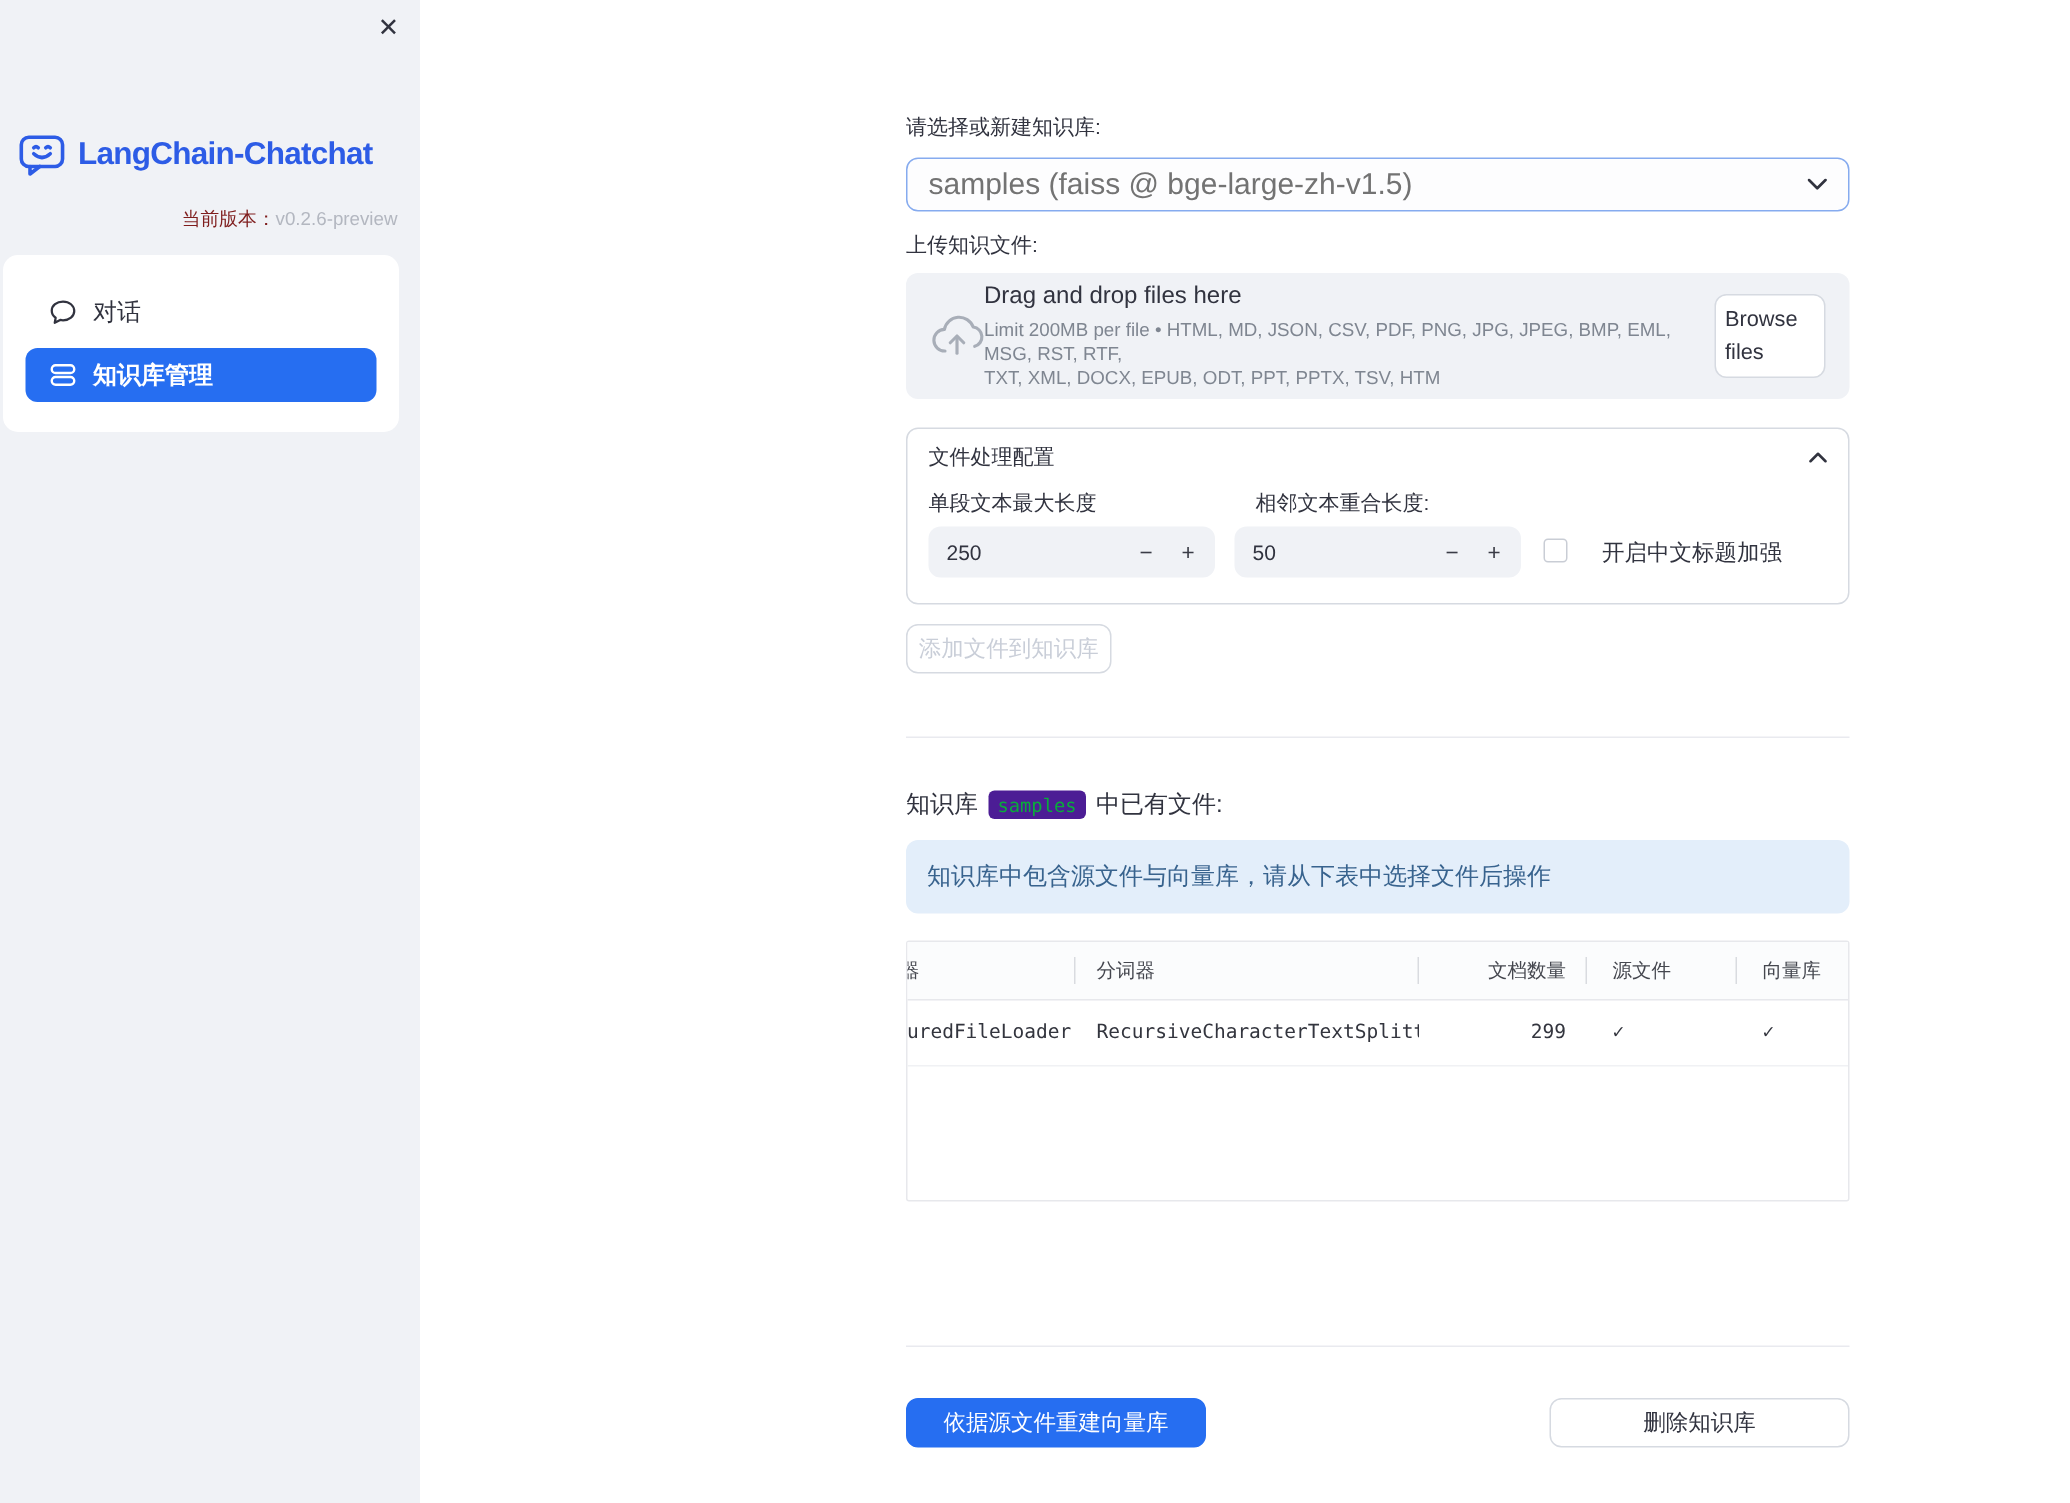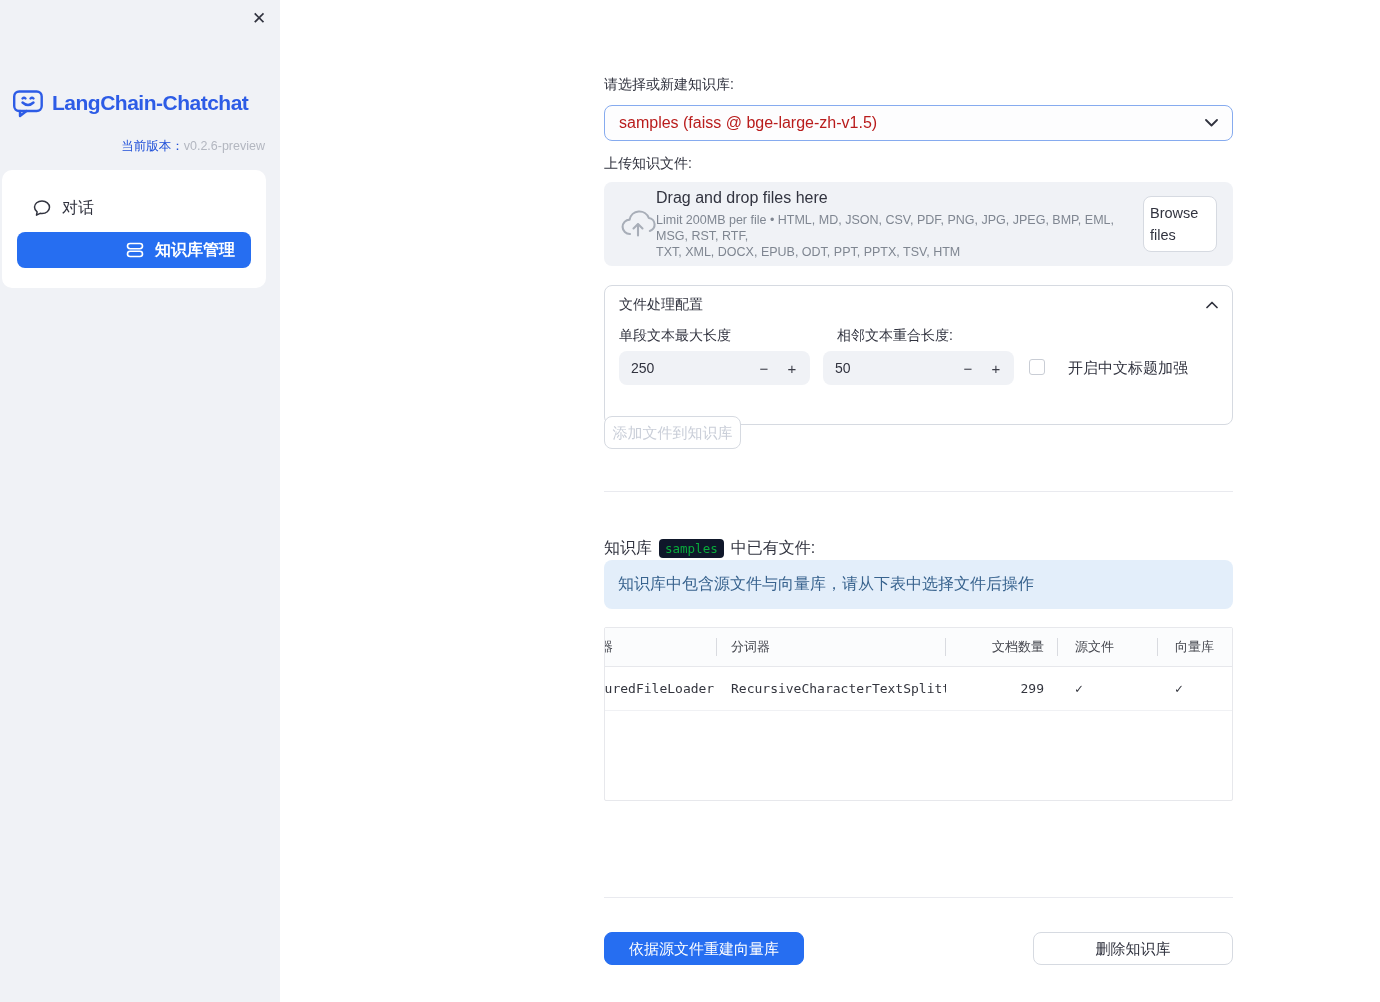--- a/index.html
+++ b/index.html
@@ -7,50 +7,50 @@
     font-family:"Liberation Sans","DejaVu Sans",sans-serif; color:#31333f; }
 
   
   .sidebar { position:absolute; left:0; top:0; width:280px; height:1002px; background:#f0f2f6; }
   .close-btn { position:absolute; top:6px; left:246px; width:26px; height:26px; text-align:center;
     line-height:26px; font-size:17px; color:#31333f; cursor:pointer; }
   .logo-row { position:absolute; top:87px; left:12px; display:flex; align-items:center; }
   .logo-icon { width:32px; height:32px; margin-right:8px; }
   .logo-text { font-size:21px; font-weight:700; color:#2d5ce6; letter-spacing:-0.5px; white-space:nowrap; }
   .version-row { position:absolute; top:138px; right:15px; font-size:12.5px; }
-  .version-label { color:#1d4ed8; }
+  .version-label { color:#7f1d1d; }
   .version-value { color:#b3b7c0; }
   .menu-card { position:absolute; left:2px; top:170px; width:264px; background:#ffffff;
     border-radius:10px; padding:20px 15px; }
   .menu-item { height:36px; border-radius:8px; display:flex; align-items:center;
     padding:0 16px; font-size:16px; color:#31333f; cursor:pointer; }
-  .menu-item + .menu-item { margin-top:6px;justify-content:flex-end; }
+  .menu-item + .menu-item { margin-top:6px; }
   .menu-item .mi-icon { width:18px; height:18px; margin-right:11px; flex:0 0 18px; }
   .menu-item.active { background:#266ef1; color:#ffffff; font-weight:700; }
 
   
   .main { position:absolute; left:280px; top:0; width:1100px; height:1002px; background:#fff; }
   .blk { position:absolute; left:324px; width:629px; }
 
   .field-label { font-size:14px; color:#31333f; }
 
   .selectbox { top:105px; height:36px; background:#fdfdfe; border:1px solid #86abef;
     border-radius:8px; display:flex; align-items:center; padding:0 14px; cursor:pointer; }
-  .selectbox .sel-value { flex:1; font-size:16px; color:#b91c1c; }
+  .selectbox .sel-value { flex:1; font-size:20px; color:#737373; }
 
   .uploader { top:182px; height:84px; background:#f0f2f6; border-radius:8px;
     display:flex; align-items:center; padding:0 16px; }
   .up-texts { flex:1; }
   .up-title { font-size:16px; color:#31333f; margin-bottom:5px; }
   .up-limit { font-size:12.5px; color:#7f8691; line-height:16px; }
   .browse-btn { width:74px; min-height:52px; background:#fff; border:1px solid #d6dae1; border-radius:8px;
     font-size:14.5px; color:#31333f; text-align:left; padding:5px 6px; line-height:22px; cursor:pointer;
     font-family:"Liberation Sans","DejaVu Sans",sans-serif; }
 
-  .expander { top:285px; height:140px; border:1px solid #d6dae1; border-radius:8px; }
+  .expander { top:285px; height:118px; border:1px solid #d6dae1; border-radius:8px; }
   .exp-header { height:37px; display:flex; align-items:center; justify-content:space-between;
     padding:0 14px; cursor:pointer; }
   .exp-title { font-size:14px; color:#31333f; }
   .exp-body { position:relative; height:76px; }
   .cfg-label { position:absolute; top:4px; font-size:14px; color:#31333f; }
   .cfg-label.c1 { left:14px; } .cfg-label.c2 { left:218px; }
   .num-field { position:absolute; top:28px; width:191px; height:34px; background:#f0f2f6;
     border-radius:8px; display:flex; align-items:center; padding:0 4px 0 12px; }
   .num-field.f1 { left:14px; } .num-field.f2 { left:218px; }
   .num-value { flex:1; font-size:14px; color:#31333f; }
@@ -64,22 +64,22 @@
   .btn.disabled { background:#fff; border:1px solid #d6dae1; color:#c9ced8; cursor:default; }
   .btn.primary { background:#266ef1; border:1px solid #266ef1; color:#ffffff; }
   .btn.secondary { background:#fff; border:1px solid #d6dae1; color:#31333f; }
 
   .add-btn { top:416px; width:137px; height:33px; line-height:31px; }
 
   .divider { height:1px; background:#e9eaef; }
   .d1 { top:491px; } .d2 { top:897px; }
 
   .kb-line { top:523px; display:flex; align-items:center; font-size:16px; color:#31333f; }
-  .code-chip { margin:16px 7px; font-family:"DejaVu Sans Mono",monospace; font-size:12.5px;
-    color:#09ab3b; background:#0f172a; border-radius:4px; padding:2px 6px; }
+  .code-chip { margin:4px 7px; font-family:"DejaVu Sans Mono",monospace; font-size:12.5px;
+    color:#09ab3b; background:#4c1d95; border-radius:4px; padding:2px 6px; }
 
   .info-box { top:560px; height:49px; background:#e3eefa; border-radius:8px;
     display:flex; align-items:center; padding:0 14px; font-size:16px; color:#38638e; }
 
   .dtable { top:627px; height:174px; border:1px solid #e7e8ec; border-radius:2px; background:#fff; }
   .thead { height:39px; display:flex; align-items:center; border-bottom:1px solid #e7e8ec;
     background:#fbfcfd; font-family:"DejaVu Sans Mono",monospace; font-size:13px; color:#45474f; }
   .trow { height:44px; display:flex; align-items:center; border-bottom:1px solid #f0f1f4;
     font-family:"DejaVu Sans Mono",monospace; font-size:13px; color:#33353e; }
   .c1 { width:112px; overflow:hidden; white-space:nowrap; }

